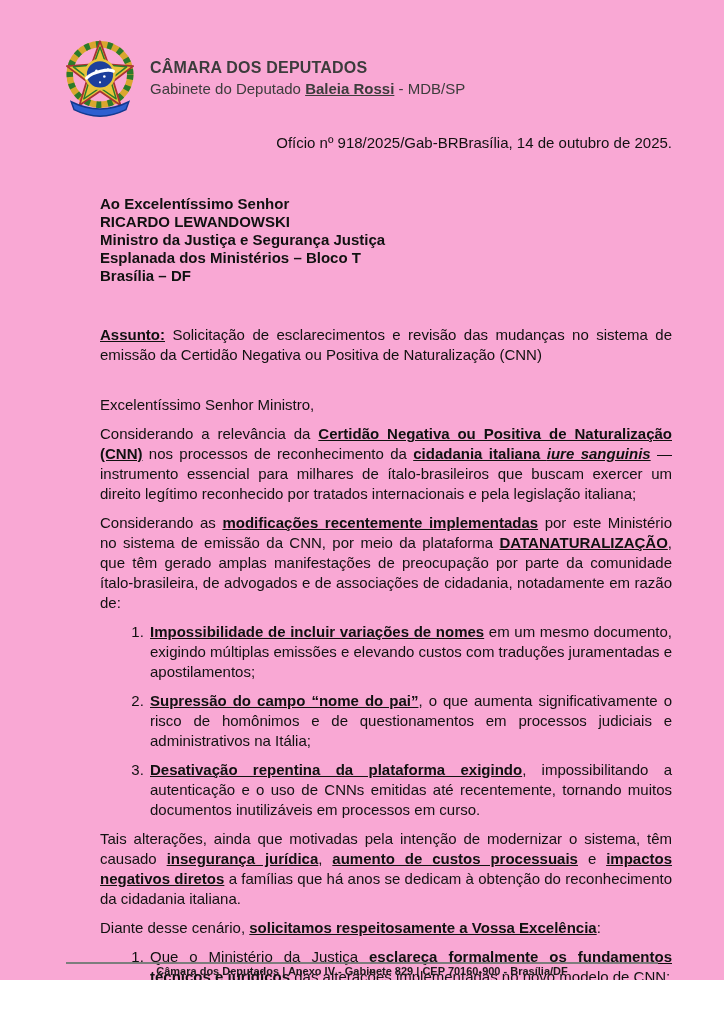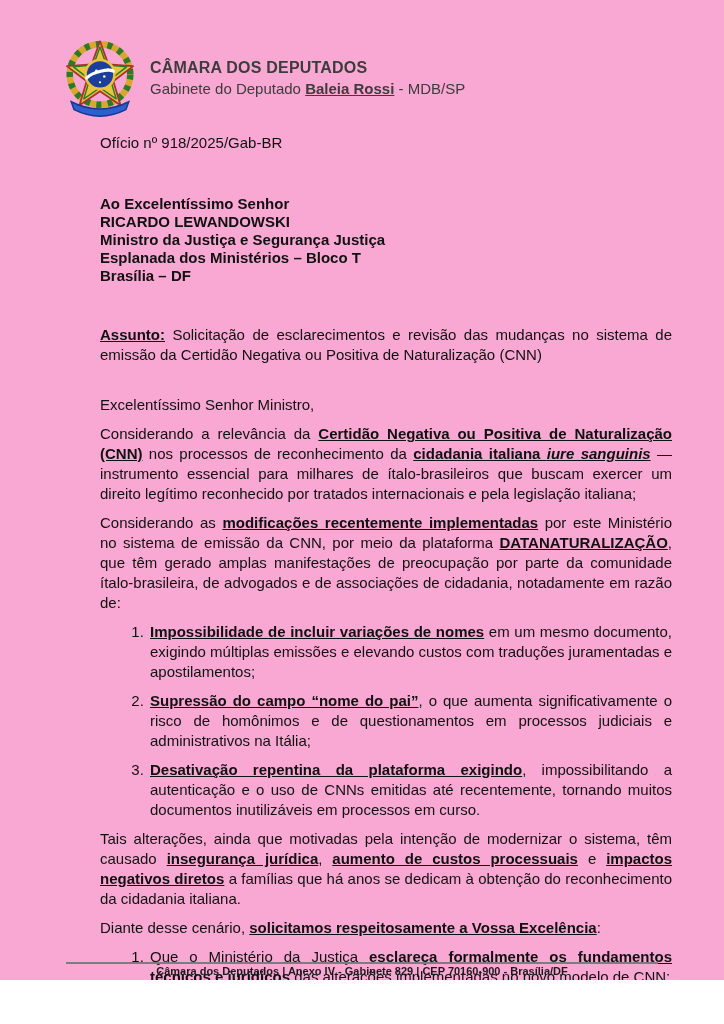--- a/index.html
+++ b/index.html
@@ -27,21 +27,21 @@
   .office { font-size: 15px; margin-top: 3px; }
   
   .content {
     position: absolute;
     left: 100px;
     top: 133px;
     width: 572px;
     font-size: 15px;
     line-height: 20px;
   }
-  .meta-row { display: flex; justify-content: space-between; }
+  .meta-row { display: flex; justify-content: flex-end; }
   .addressee { margin-top: 42px; font-weight: bold; line-height: 18px; }
   .subject { margin: 40px 0 0; text-align: justify; }
   .greeting { margin: 30px 0 0; }
   .para { margin: 9px 0 0; text-align: justify; }
   .num-list { margin: 9px 0 0; padding-left: 48px; }
   .num-list li { margin-bottom: 9px; text-align: justify; padding-left: 2px; }
   .num-list li:last-child { margin-bottom: 0; }
   .b { font-weight: bold; text-decoration: underline; }
   .i { font-style: italic; }
   
@@ -83,20 +83,21 @@
     <div class="letterhead-text">
       <div class="org">CÂMARA DOS DEPUTADOS</div>
       <div class="office"><span>Gabinete do Deputado </span><span class="b">Baleia Rossi</span><span> - MDB/SP</span></div>
     </div>
   </header>
 
   <main class="content">
 
     <div class="meta-row">
       <span>Ofício nº 918/2025/Gab-BR</span>
+      <span>Brasília, 14 de outubro de 2025.</span>
     </div>
 
     <div class="addressee">
       <div>Ao Excelentíssimo Senhor</div>
       <div>RICARDO LEWANDOWSKI</div>
       <div>Ministro da Justiça e Segurança Justiça</div>
       <div>Esplanada dos Ministérios – Bloco T</div>
       <div>Brasília – DF</div>
     </div>
 

